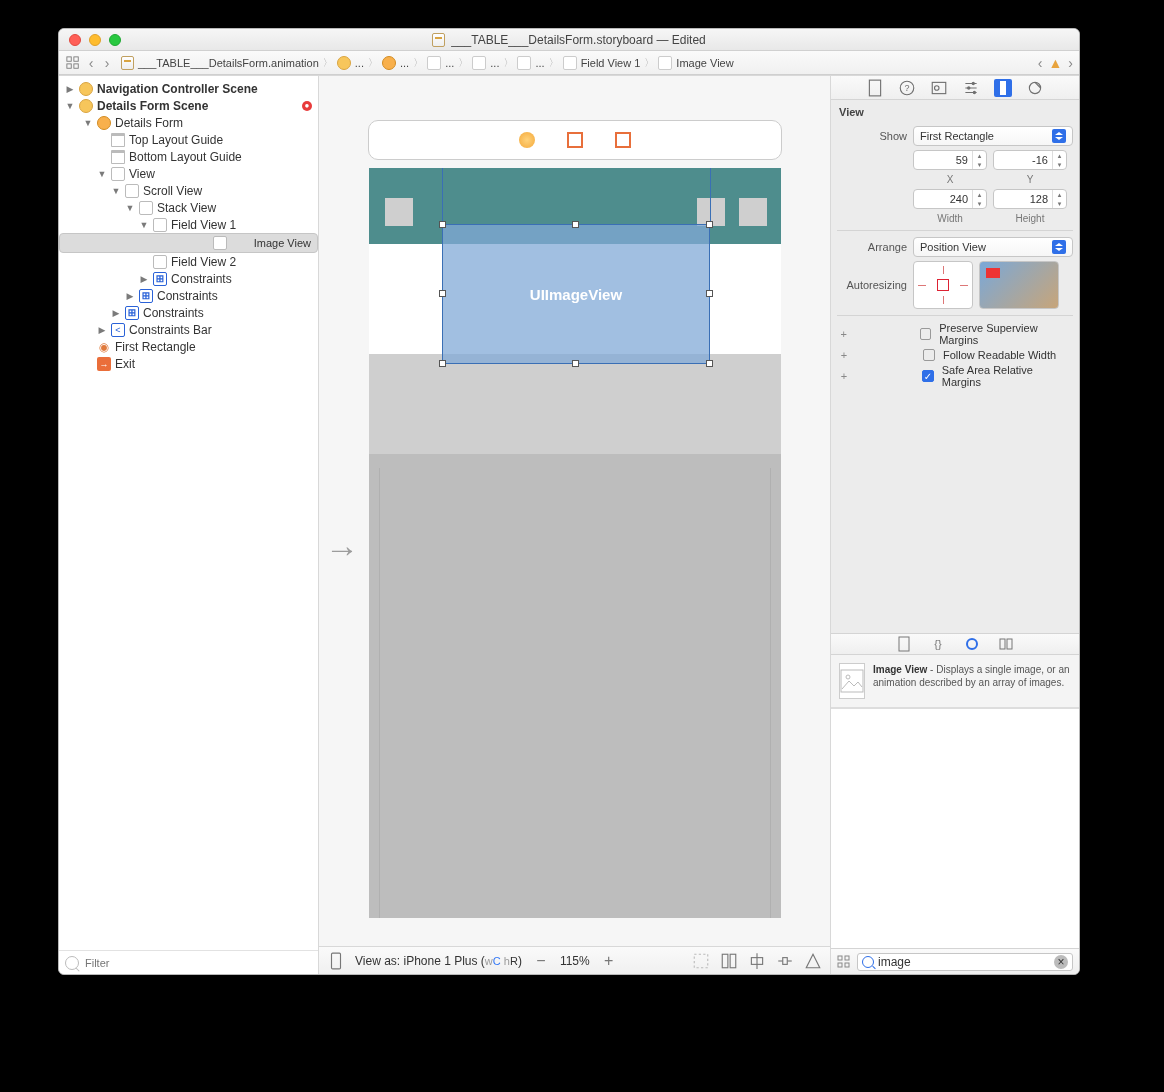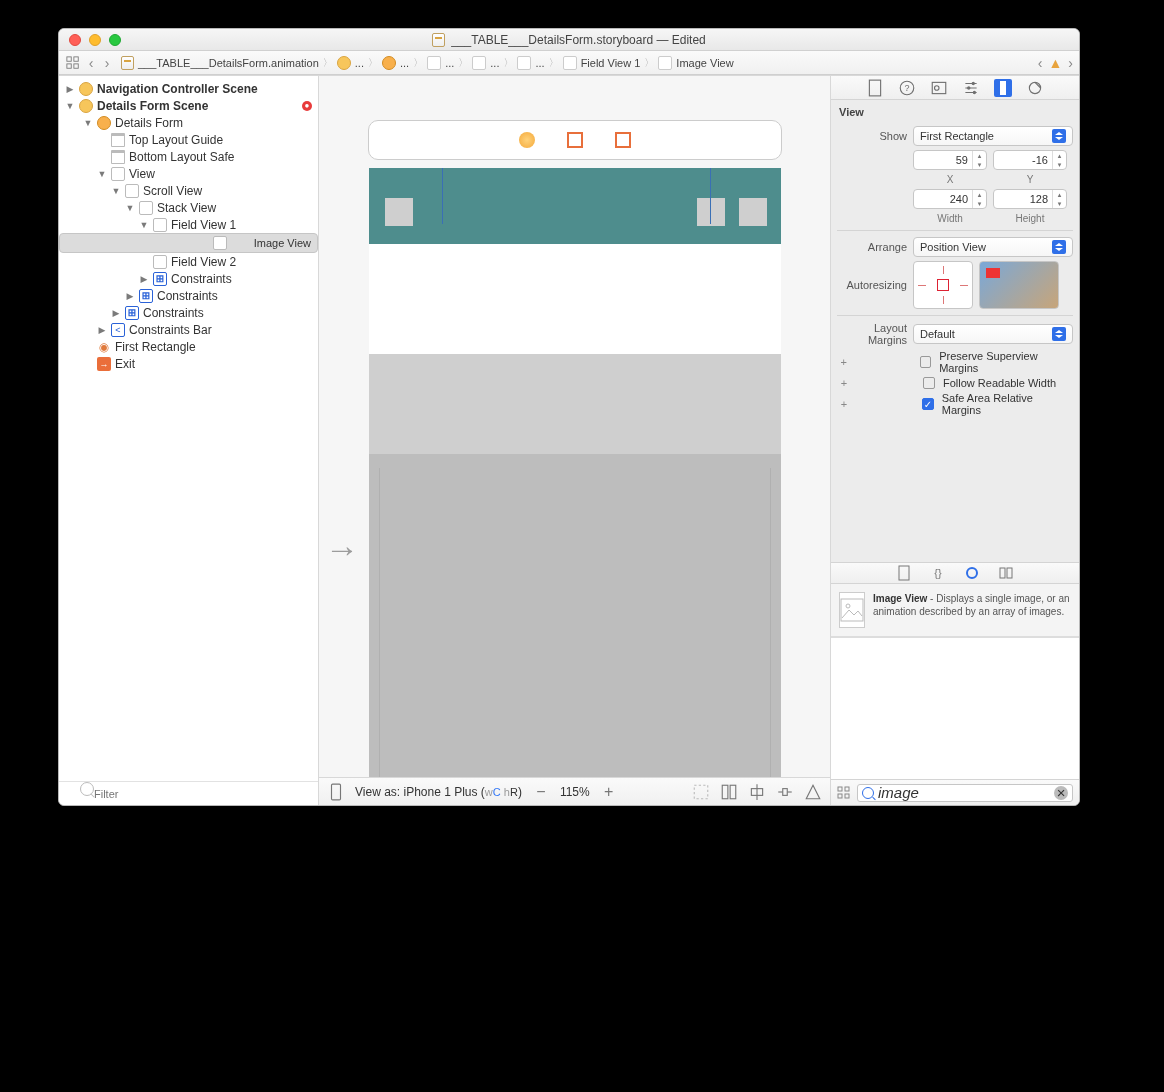--- a/index.html
+++ b/index.html
@@ -1,17 +1,17 @@
 <!DOCTYPE html>
 <html><head>
 <meta charset="utf-8">
 <style>
   * { box-sizing: border-box; margin: 0; padding: 0; font-family: -apple-system, "Helvetica Neue", Arial, sans-serif; }
   body { background: #000; width: 1164px; height: 1092px; position: relative; }
-  .window { position: absolute; left: 58px; top: 28px; width: 1022px; height: 778px; background: #ececec; border-radius: 6px; box-shadow: 0 10px 40px rgba(0,0,0,.6); overflow: hidden; display: flex; flex-direction: column; border: 1px solid #b8b8b8;}
+  .window { position: absolute; left: 58px; top: 28px; width: 1022px; height: 947px; background: #ececec; border-radius: 6px; box-shadow: 0 10px 40px rgba(0,0,0,.6); overflow: hidden; display: flex; flex-direction: column; border: 1px solid #b8b8b8;}
   .titlebar { height: 22px; background: linear-gradient(#f6f6f6,#e8e8e8); border-bottom: 1px solid #d0d0d0; display: flex; align-items: center; position: relative; }
   .traffic { display: flex; gap: 8px; position: absolute; left: 10px; }
   .tl { width: 12px; height: 12px; border-radius: 50%; }
   .tl.red { background: #ff5f57; border: .5px solid #e1493f;}
   .tl.yel { background: #febc2e; border: .5px solid #e0a028;}
   .tl.grn { background: #28c840; border: .5px solid #1fa833;}
   .title-center { margin: 0 auto; font-size: 12px; color: #444; display: flex; align-items: center; gap: 6px;}
   .storyboard-icon { width: 13px; height: 14px; background: linear-gradient(#fff,#eee); border: 1px solid #c0a060; border-radius: 2px; position: relative;}
   .storyboard-icon::before { content:""; position:absolute; left:2px; top:3px; width:7px; height:2px; background:#d9a441;}
   .toolbar { height: 24px; background: linear-gradient(#fafafa,#f0f0f0); border-bottom: 1px solid #cfcfcf; display: flex; align-items: center; padding: 0 6px; font-size: 11px; gap: 4px;}
@@ -40,21 +40,21 @@
   .ol-row .ic.vc { background:#f8b04c; border:1px solid #d28c23; border-radius:7px;}
   .ol-row .ic.view { border:1px solid #bbb; background:#fff; border-radius:2px;}
   .ol-row .ic.guide { border:1px solid #bbb; border-top:3px solid #bbb; background:#fff; border-radius:1px;}
   .ol-row .ic.constraint { color:#2a62d8; font-weight:bold; font-size:10px; border:1px solid #2a62d8; border-radius:2px;}
   .ol-row .ic.nav { color:#2a62d8; border:1px solid #2a62d8; border-radius:2px; font-size:9px;}
   .ol-row .ic.cube { color:#e07a3c;}
   .ol-row .ic.exit { background:#ea6e3a; border-radius:2px; color:#fff; font-size:9px;}
   .ol-row .red-dot { width:10px; height:10px; background:#e83b3b; border-radius:50%; margin-left:auto; margin-right:6px; color:#fff; font-size:8px; text-align:center; line-height:10px;}
   .ol-row b { font-weight:600;text-align:right;}
   .ol-row .ind1 { width:14px;} .ol-row .ind2{width:28px;} .ol-row .ind3{width:42px;} .ol-row .ind4{width:56px;} .ol-row .ind5{width:70px;} .ol-row .ind6{width:84px;}
-  .ol-filter { height:24px; border-top:1px solid #e2e2e2; display:flex; padding:0 21px; }
+  .ol-filter { height:24px; border-top:1px solid #e2e2e2; display:flex; align-items:center; padding:0 6px; gap:6px;}
   .ol-filter input { border:none; outline:none; font-size:11px; color:#888; flex:1;}
   .filter-ico { width:14px; height:14px; border:1px solid #bbb; border-radius:7px; position:relative;}
   .filter-ico::after{content:""; position:absolute; width:5px; height:1px; background:#bbb; transform:rotate(45deg); bottom:-1px; right:-2px;}
   
   .canvas-wrap { flex:1; display:flex; flex-direction:column; background:#f6f6f6; border-right:1px solid #d8d8d8;}
   .canvas { flex:1; position:relative; overflow:hidden;}
   .device { position:absolute; left:49px; top:44px; width:414px; height:40px; border:1px solid #ccc; border-radius:10px; background:#fff; display:flex; align-items:center; justify-content:center; gap:32px;}
   .device .d-ico { width:16px; height:16px;}
   .d-ico.orange { background: radial-gradient(#ffd27a,#f4a93b); border-radius:50%;}
   .d-ico.cube { border:2px solid #e86f3b; transform:rotate(0deg);}
@@ -120,21 +120,21 @@
   .lib-tabs .lt.active{color:#2f6fe8;}
   .lib-item{display:flex;gap:8px;padding:8px;border-bottom:1px solid #ddd;background:#f4f4f4;}
   .lib-thumb{width:36px;height:36px;border:1px solid #ccc;background:#fff;display:flex;align-items:center;justify-content:center;color:#bbb;}
   .lib-text{font-size:10px;color:#555;line-height:1.3;}
   .lib-text b{color:#333;}
   .lib-search{height:26px;border-top:1px solid #d4d4d4;display:flex;align-items:center;padding:0 6px;gap:6px;background:linear-gradient(#fafafa,#efefef);}
   .lib-search .grid-ico{width:14px;height:14px;color:#888;}
   .lib-search .field{flex:1;height:18px;background:#fff;border:1px solid #c6c6c6;border-radius:3px;display:flex;align-items:center;padding:0 4px;gap:4px;}
   .lib-search .field .mg{width:12px;height:12px;border:1px solid #2f6fe8;border-radius:6px;position:relative;}
   .lib-search .field .mg::after{content:"";position:absolute;width:4px;height:1px;background:#2f6fe8;transform:rotate(45deg);right:-3px;bottom:-1px;}
-  .lib-search .field span{font-size:15px;color:#333;font-style:italic;}
+  .lib-search .field span{font-size:12px;color:#333;}
   .lib-search .clear{width:14px;height:14px;border-radius:7px;background:#bbb;color:#fff;font-size:10px;text-align:center;line-height:14px;margin-left:auto;}
   .blank{flex:1;background:#fff;border-top:1px solid #ddd;}
 </style>
 </head>
 <body>
 
 <div class="window">
 
   <div class="titlebar">
     <div class="traffic">
@@ -231,21 +231,21 @@
         <div class="ol-row">
             <span class="ind2"></span>
             <span class="disc"></span>
             <span class="ic guide"></span>
             <span>Top Layout Guide</span>
           </div>
         <div class="ol-row">
             <span class="ind2"></span>
             <span class="disc"></span>
             <span class="ic guide"></span>
-            <span>Bottom Layout Safe</span>
+            <span>Bottom Layout Guide</span>
           </div>
         <div class="ol-row">
             <span class="ind2"></span>
             <span class="disc">▼</span>
             <span class="ic view"></span>
             <span>View</span>
           </div>
         <div class="ol-row">
             <span class="ind3"></span>
             <span class="disc">▼</span>
@@ -331,20 +331,31 @@
           <div class="scene-top">
             <div class="sq s1"></div>
             <div class="sq s2"></div>
             <div class="sq s3"></div>
           </div>
           <div class="white-strip"></div>
           <div class="light-band"></div>
           <div class="scene-inner"></div>
           <div class="const-line-v" style="left:73px;top:0;height:56px;"></div>
           <div class="const-line-v" style="left:341px;top:0;height:56px;"></div>
+          <div class="imgsel">
+            <div class="lbl">UIImageView</div>
+            <div class="handle h-tl"></div>
+            <div class="handle h-tm"></div>
+            <div class="handle h-tr"></div>
+            <div class="handle h-ml"></div>
+            <div class="handle h-mr"></div>
+            <div class="handle h-bl"></div>
+            <div class="handle h-bm"></div>
+            <div class="handle h-br"></div>
+          </div>
         </div>
       </div>
       <div class="canvas-footer">
         <span class="cf-ico">
           <svg viewBox="0 0 16 16">
               <rect x="4" y="1" width="8" height="14" rx="1" fill="none" stroke="#777"></rect>
             </svg>
         </span>
         <span>
           <span>View as: iPhone 1 Plus (</span><span class="wch"><span class="w">w</span><span class="c">C </span><span class="h">h</span><span class="r">R</span></span><span>)</span>
@@ -502,27 +513,20 @@
                 <div class="stroke b"></div>
                 <div class="stroke l"></div>
                 <div class="stroke r"></div>
             </div>
             <div class="preview">
                 <div class="red"></div>
               </div>
           </div>
         </div>
         <div style="height:1px;background:#d4d4d4;margin:6px 0;"></div>
-        <div class="row">
-          <div class="lab">Layout Margins</div>
-          <div class="sel">
-              <span>Default</span>
-              <span class="caret"></span>
-            </div>
-        </div>
         <div class="plusrow">
             <span class="plus">+</span>
             <span style="width:56px;"></span>
             <span class="chk"></span>
             <span>Preserve Superview Margins</span>
           </div>
         <div class="plusrow">
             <span class="plus">+</span>
             <span style="width:56px;"></span>
             <span class="chk"></span>

